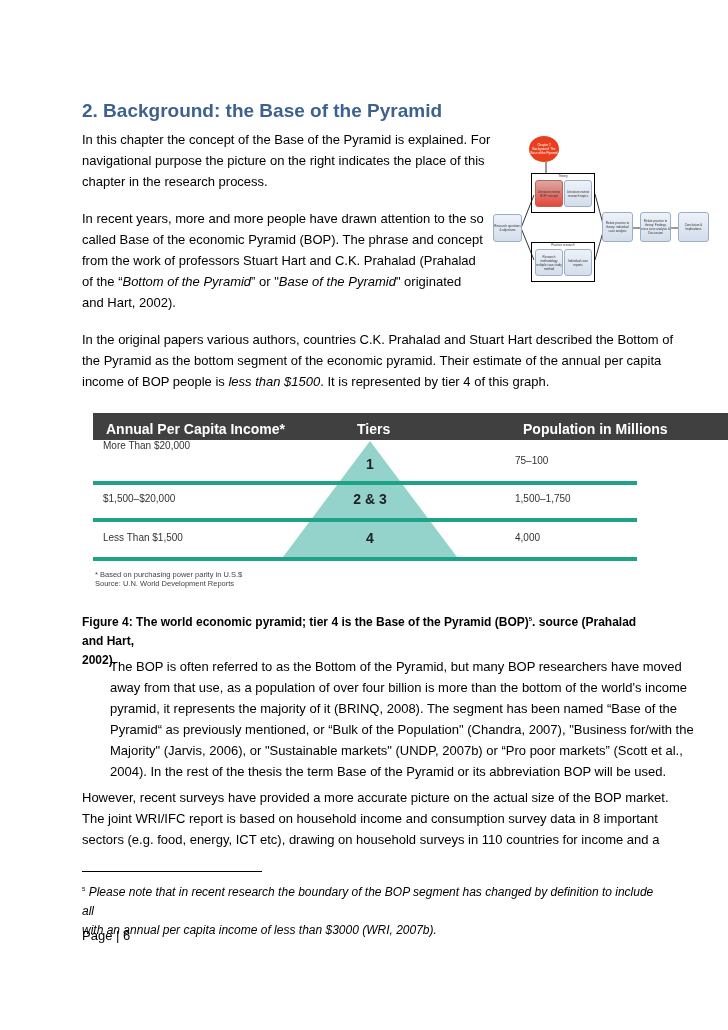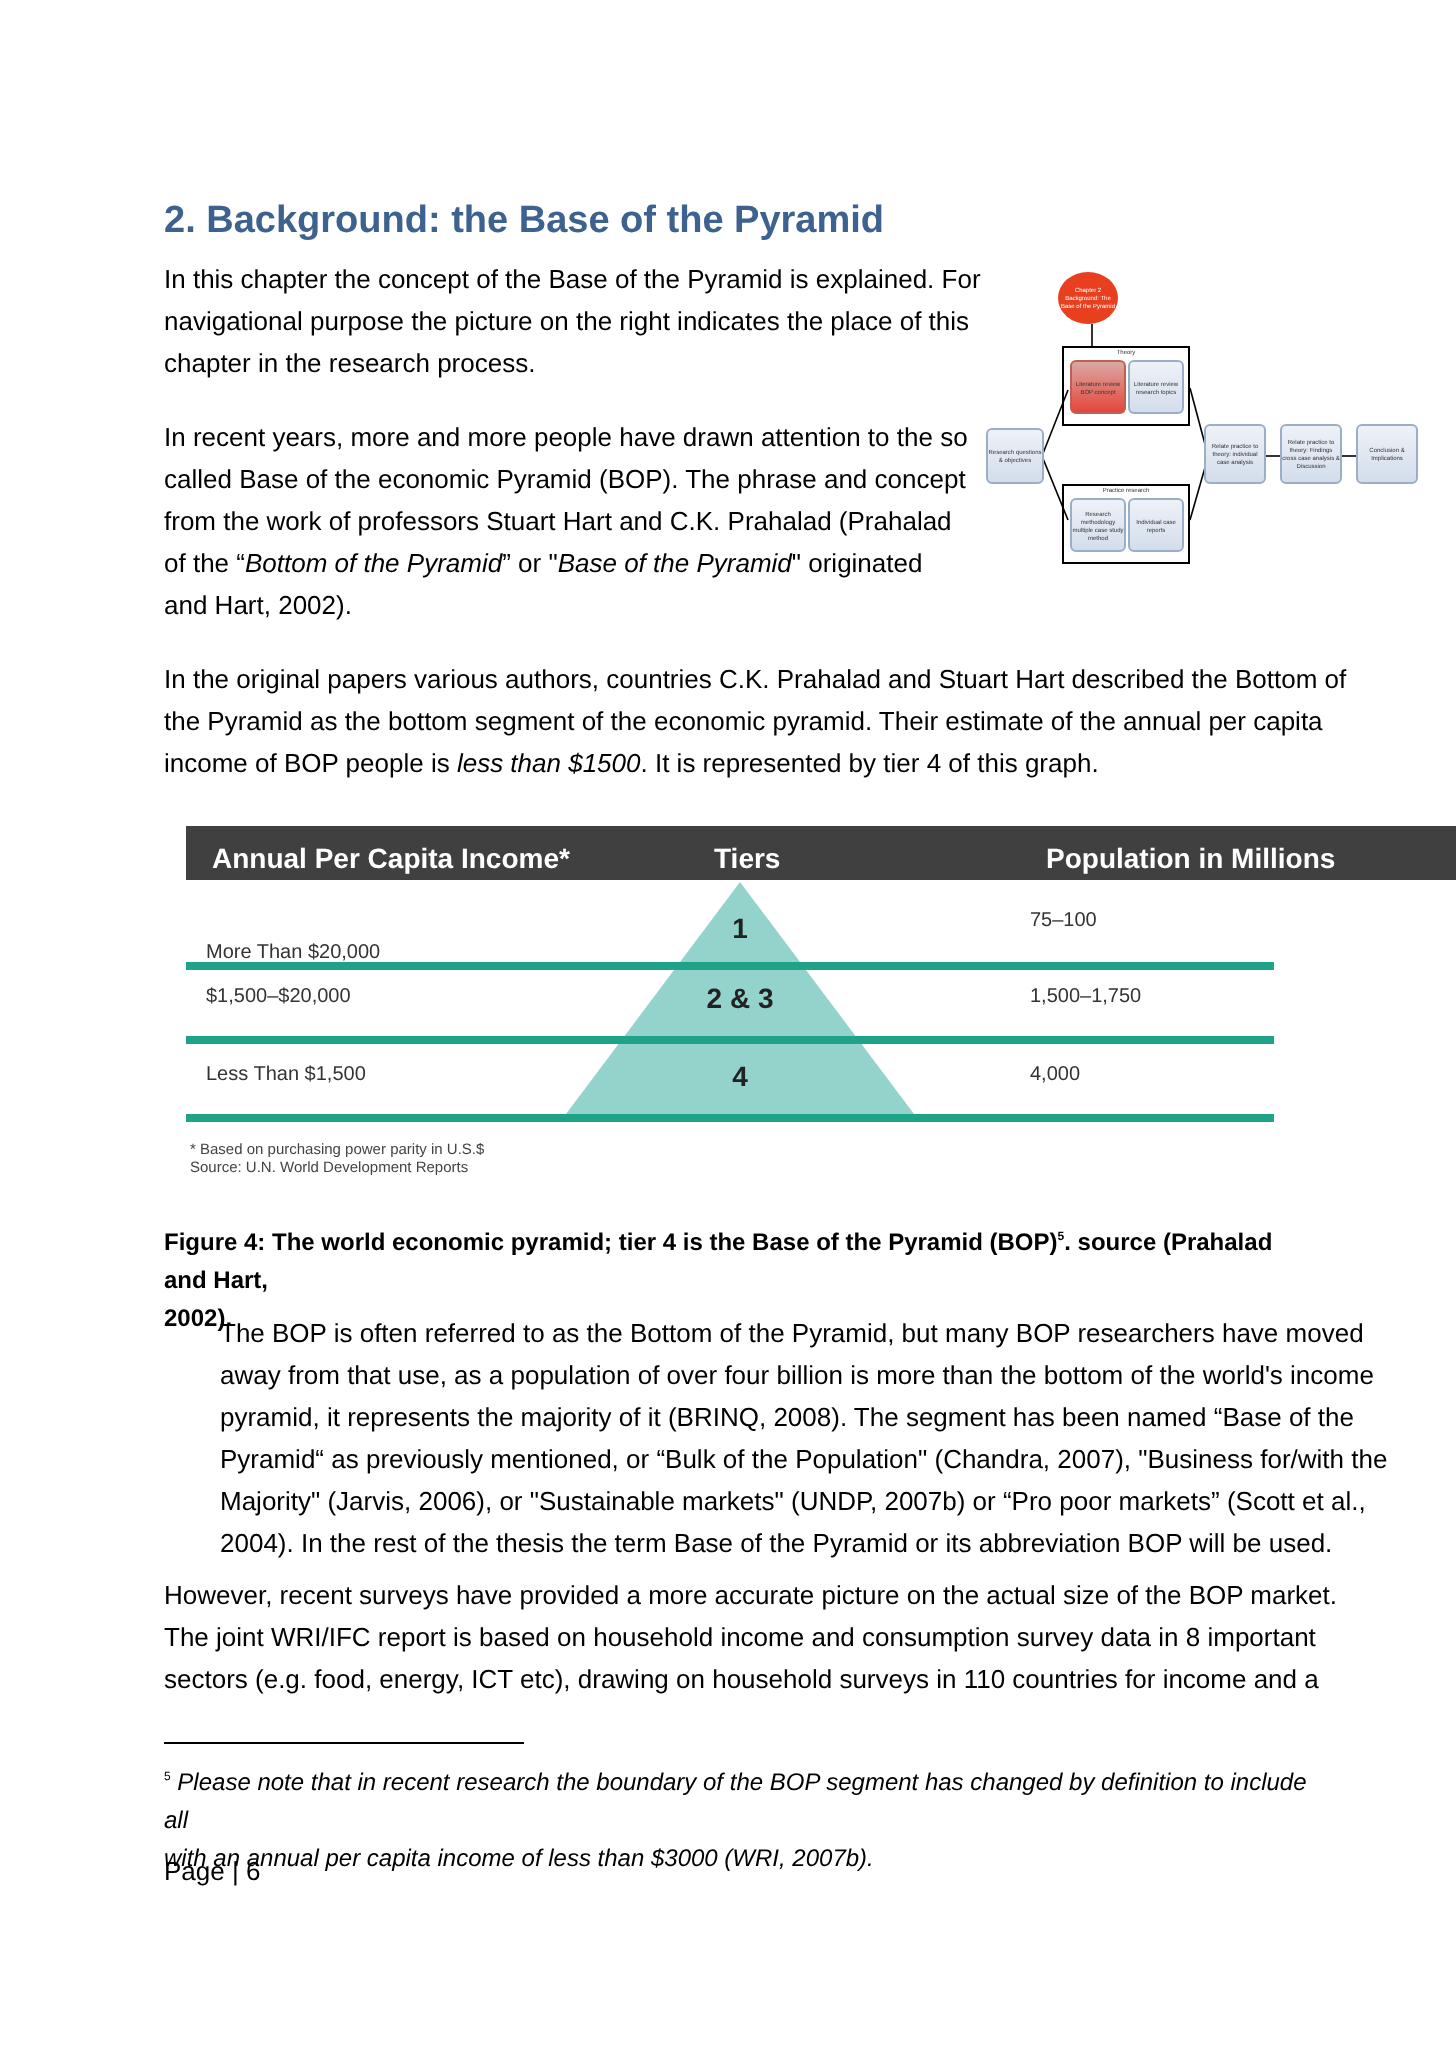--- a/index.html
+++ b/index.html
@@ -104,21 +104,21 @@
   </svg>
   <div class="thead">
     <span style="left:13px;">Annual Per Capita Income*</span>
     <span style="left:264px;">Tiers</span>
     <span style="left:430px;">Population in Millions</span>
   </div>
   <div class="teal-line" style="top:69px;"></div>
   <div class="teal-line" style="top:106px;"></div>
   <div class="teal-line" style="top:145px;"></div>
 
-  <div class="cell" style="left:17px;top:59px;">More Than $20,000</div>
+  <div class="cell" style="left:17px;top:28px;">More Than $20,000</div>
   <div class="tier" style="left:244px;top:44px;">1</div>
   <div class="cell" style="left:429px;top:43px;">75–100</div>
 
   <div class="cell" style="left:17px;top:81px;">$1,500–$20,000</div>
   <div class="tier" style="left:244px;top:79px;">2 &amp; 3</div>
   <div class="cell" style="left:429px;top:81px;">1,500–1,750</div>
 
   <div class="cell" style="left:17px;top:120px;">Less Than $1,500</div>
   <div class="tier" style="left:244px;top:118px;">4</div>
   <div class="cell" style="left:429px;top:120px;">4,000</div>

